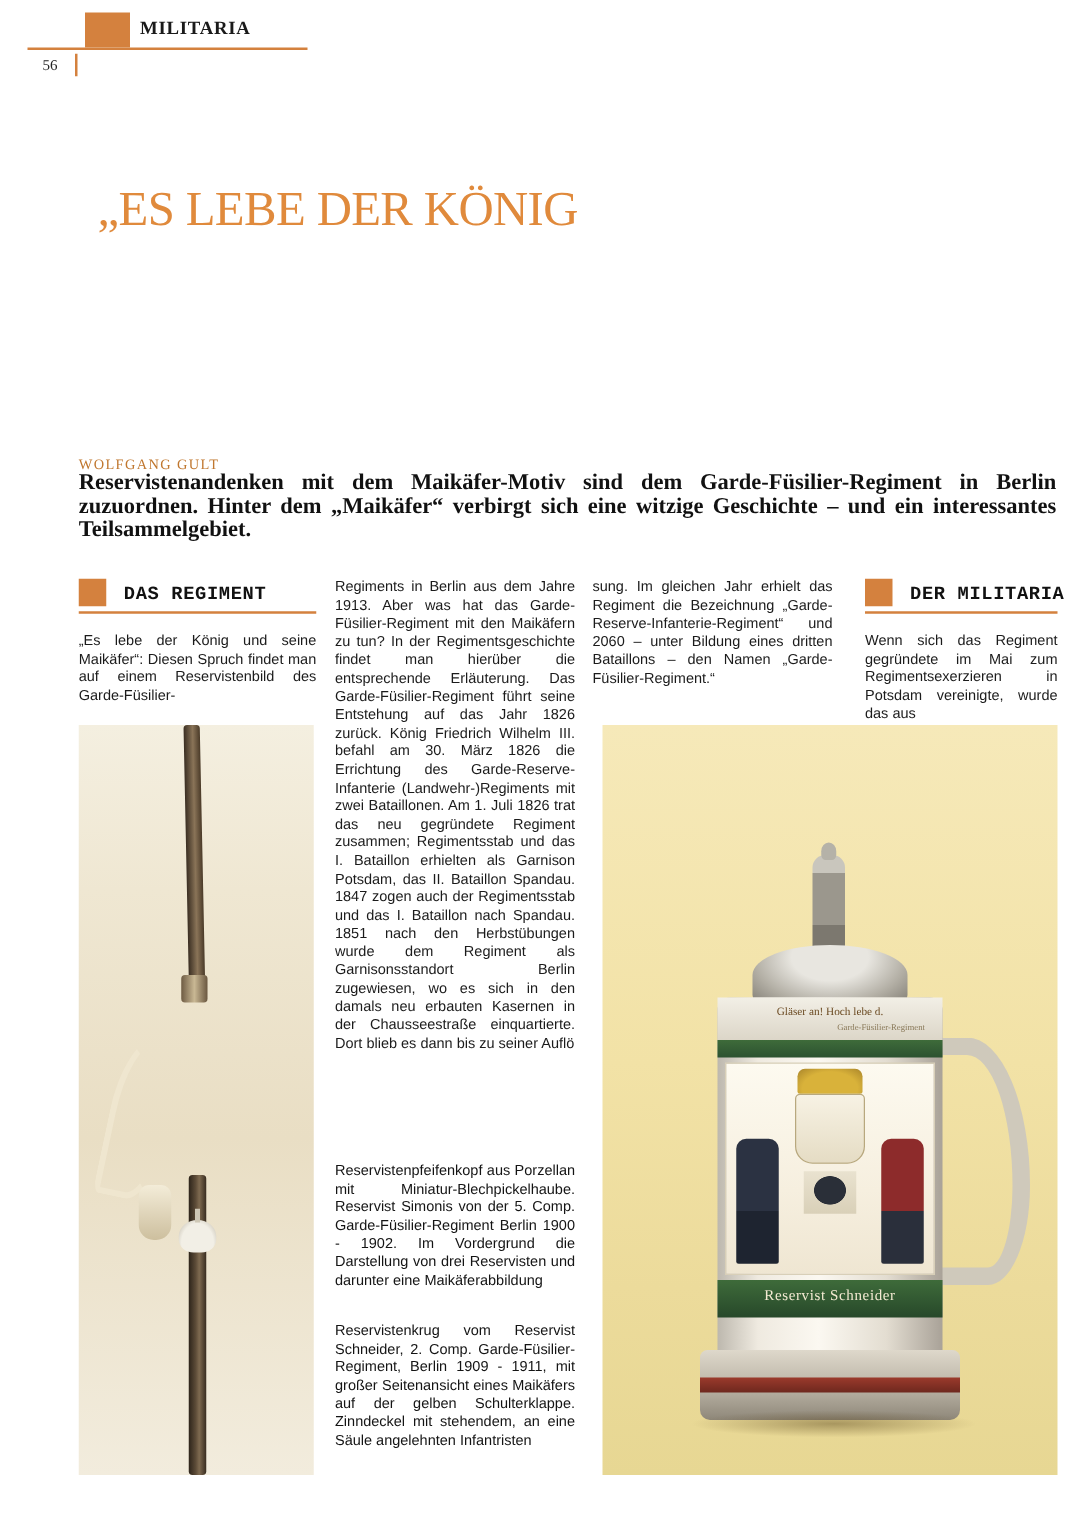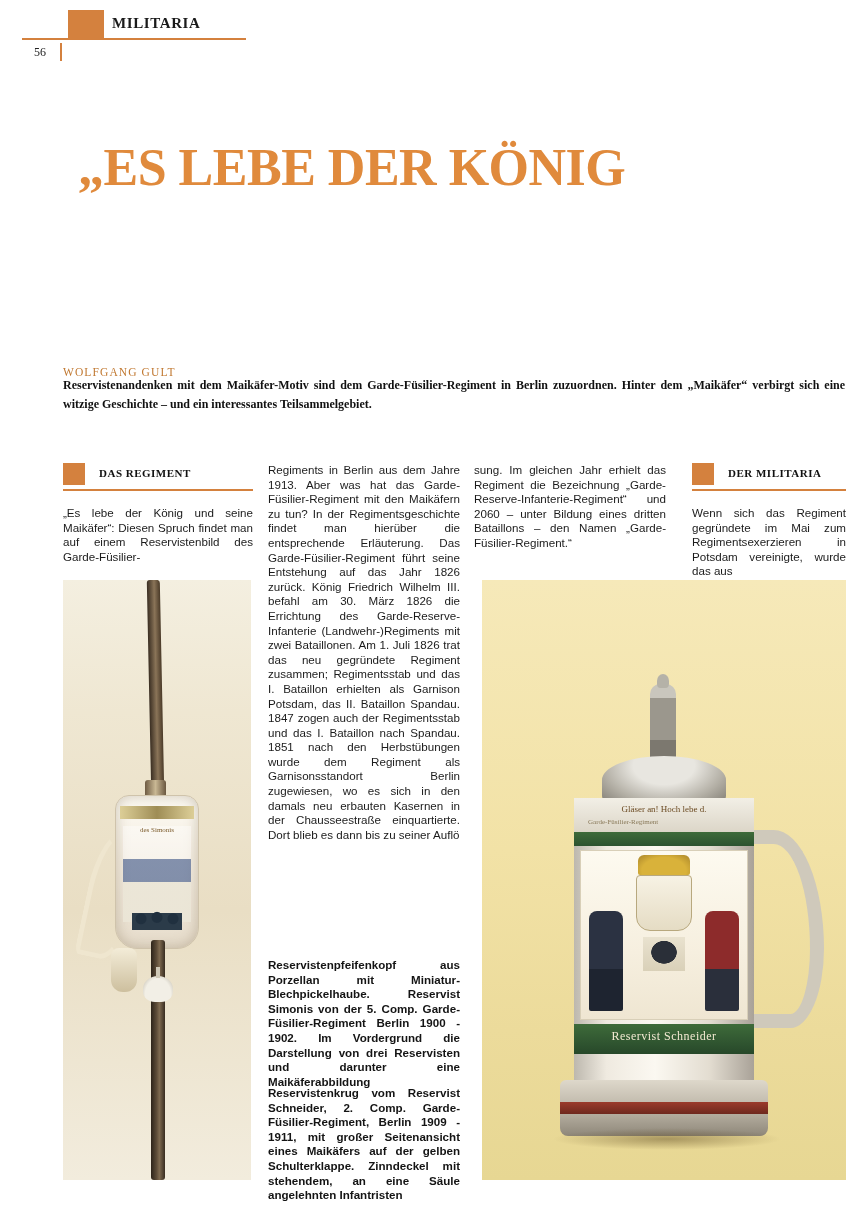--- a/index.html
+++ b/index.html
@@ -68,23 +68,23 @@
     background: #d4813e;
   }
 
   
   .headline {
     position: absolute;
     left: 78px;
     top: 140px;
     width: 770px;
     font-family: "Liberation Serif", serif;
-    font-weight: bold;
+    font-weight: normal;
     color: #e08a3c;
-    font-size: 52px;
+    font-size: 39px;
     line-height: 56px;
     letter-spacing: -0.5px;
     white-space: nowrap;
   }
   .headline .l1 { display: block; }
   .headline .l2 { display: block; margin-left: 4px; }
 
   .byline {
     position: absolute;
     left: 63px;
@@ -97,21 +97,21 @@
   }
 
   
   .standfirst {
     position: absolute;
     left: 63px;
     top: 376px;
     width: 782px;
     font-family: "Liberation Serif", serif;
     font-weight: bold;
-    font-size: 12px;
+    font-size: 18px;
     line-height: 19px;
     color: #111;
     text-align: justify;
   }
 
   
   .sec-head {
     position: absolute;
     height: 22px;
   }
@@ -120,23 +120,23 @@
     left: 0;
     top: 0;
     width: 22px;
     height: 22px;
     background: #d4813e;
   }
   .sec-head .lbl {
     position: absolute;
     left: 36px;
     top: 4px;
-    font-family: Liberation Serif, serif;
+    font-family: Liberation Mono, monospace;
     font-weight: bold;
-    font-size: 11px;
+    font-size: 15px;
     letter-spacing: 0.5px;
     color: #111;
     white-space: nowrap;
   }
   .sec-rule {
     position: absolute;
     height: 2px;
     background: #d4813e;
   }
 
@@ -151,23 +151,22 @@
   }
   .col p { margin: 0 0 11px 0; }
   .col p:last-child { margin-bottom: 13px; }
 
   .caption {
     position: absolute;
     font-family: "Liberation Sans", sans-serif;
     font-size: 11.6px;
     line-height: 14.6px;
     text-align: justify;
-    font-weight: bold;
+    font-weight: normal;
     color: #141414;
-    margin-top: 28px;
   }
 
   
   .photo {
     position: absolute;
     overflow: hidden;
   }
 
   
   .photo-pipe {
@@ -326,21 +325,21 @@
     white-space: nowrap;
     overflow: hidden;
   }
   .stein-script2 {
     position: absolute;
     left: 14px; right: 14px; top: 20px;
     height: 9px;
     color: #8a7a5a;
     font-family: "Liberation Serif", serif;
     font-size: 7px;
-    text-align: left;
+    text-align: right;
     white-space: nowrap;
     overflow: hidden;
   }
   .stein-panel {
     position: absolute;
     left: 6px; right: 6px; top: 52px;
     height: 168px;
     background: linear-gradient(180deg,#fdfaf0 0%,#f6efdf 60%,#efe6d2 100%);
     border: 1px solid #d8cfb8;
   }
@@ -513,26 +512,20 @@
 <div class="col" style="left:692px; top:506px; width:154px;">
   <p>Wenn sich das Regiment gegründete im Mai zum Regimentsexerzieren in Potsdam vereinigte, wurde das aus</p>
 </div>
 
 <div class="caption" style="left:268px; top:930px; width:192px;">Reservistenpfeifenkopf aus Porzellan mit Miniatur-Blechpickelhaube. Reservist Simonis von der 5. Comp. Garde-Füsilier-Regiment Berlin 1900 - 1902. Im Vordergrund die Darstellung von drei Reservisten und darunter eine Maikäferabbildung</div>
 <div class="caption" style="left:268px; top:1058px; width:192px;">Reservistenkrug vom Reservist Schneider, 2. Comp. Garde-Füsilier-Regiment, Berlin 1909 - 1911, mit großer Seitenansicht eines Maikäfers auf der gelben Schulterklappe. Zinndeckel mit stehendem, an eine Säule angelehnten Infantristen</div>
 
 <div class="photo photo-pipe">
   <div class="pipe-stem"></div>
   <div class="pipe-ferrule"></div>
-  <div class="pipe-bowl">
-    <div class="band"></div>
-    <div class="scene"></div>
-    <div class="figs"></div>
-    <div style="position:absolute;left:6px;right:6px;top:30px;font-family:'Liberation Serif',serif;font-size:7px;color:#7b5a2a;text-align:center;">des Simonis</div>
-  </div>
   <div class="pipe-cord"></div>
   <div class="pipe-tassel"></div>
   <div class="pipe-lower"></div>
   <div class="pipe-helmet"></div>
 </div>
 
 <div class="photo photo-stein">
   <div class="stein-figure"></div>
   <div class="stein-lid"></div>
   <div class="stein-handle"></div>

